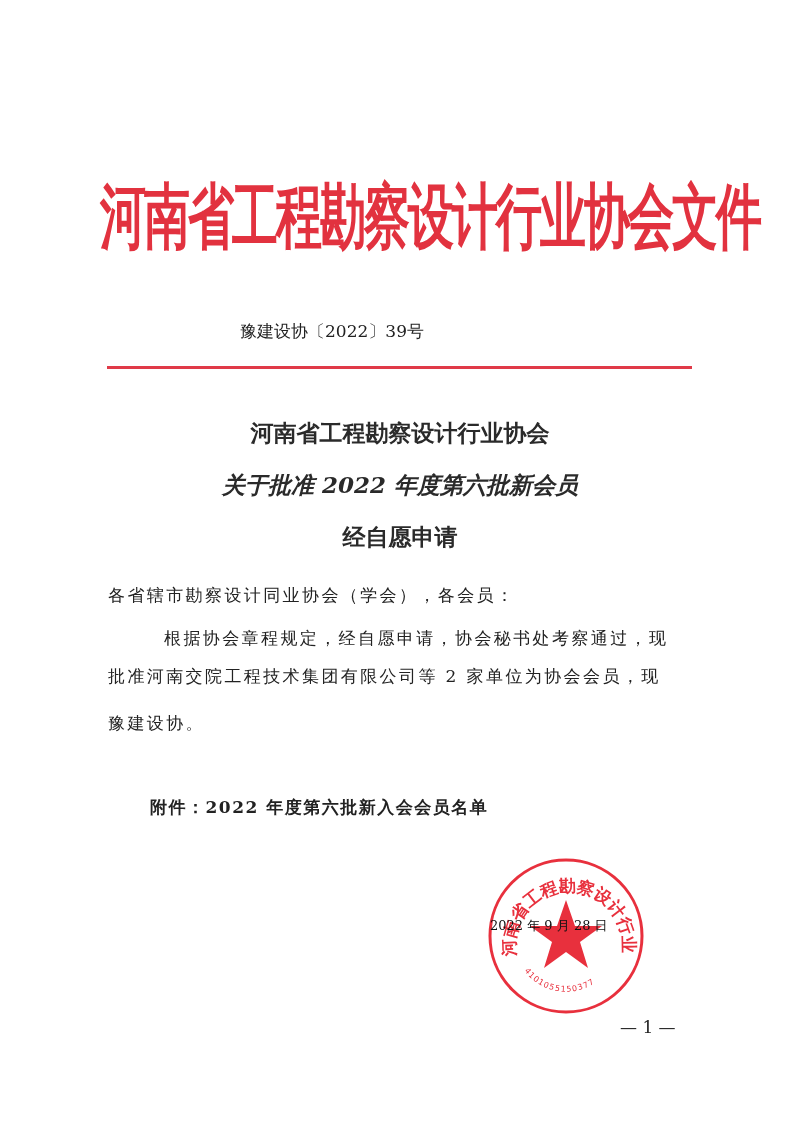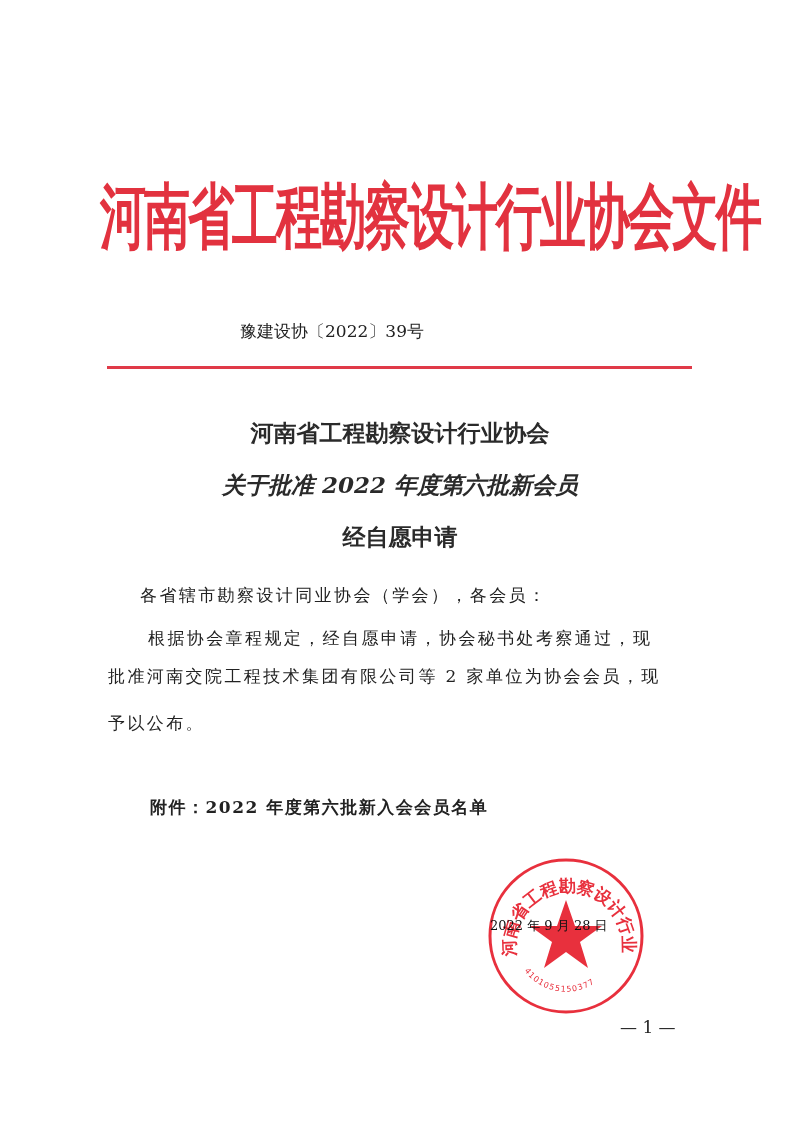--- a/index.html
+++ b/index.html
@@ -24,24 +24,24 @@
 <div class="abs masthead">河南省工程勘察设计行业协会文件</div>
 
 <div class="abs docno">豫建设协〔2022〕39号</div>
 
 <div class="abs redline"></div>
 
 <div class="abs title" style="top:418px;">河南省工程勘察设计行业协会</div>
 <div class="abs title" style="top:470px;font-style:italic;">关于批准 2022 年度第六批新会员</div>
 <div class="abs title" style="top:522px;">经自愿申请</div>
 
-<div class="abs body-text" style="left:108px; top:584px;margin-left:32px;">各省辖市勘察设计同业协会（学会），各会员：</div>
-<div class="abs body-text" style="left:148px; top:627px;">根据协会章程规定，经自愿申请，协会秘书处考察通过，现</div>
+<div class="abs body-text" style="left:108px; top:584px;">各省辖市勘察设计同业协会（学会），各会员：</div>
+<div class="abs body-text" style="left:164px; top:627px;">根据协会章程规定，经自愿申请，协会秘书处考察通过，现</div>
 <div class="abs body-text" style="left:108px; top:646px;margin-top:19px;">批准河南交院工程技术集团有限公司等 2 家单位为协会会员，现</div>
-<div class="abs body-text" style="left:108px; top:712px;">予以公布。</div>
+<div class="abs body-text" style="left:108px; top:712px;">豫建设协。</div>
 
 <div class="abs body-text" style="left:150px; top:796px; letter-spacing:1.5px;font-weight:bold;">附件：2022 年度第六批新入会会员名单</div>
 
 <div class="abs seal">
   <svg width="160" height="160" viewBox="0 0 160 160">
     <defs>
       <path id="sealArc" d="M 30 100 A 54 54 0 1 1 136 100"></path>
       <path id="codeArc" d="M 34 108 A 52 52 0 0 0 126 108"></path>
     </defs>
     <circle cx="80" cy="80" r="76" fill="none" stroke="#e8303d" stroke-width="3"></circle>

